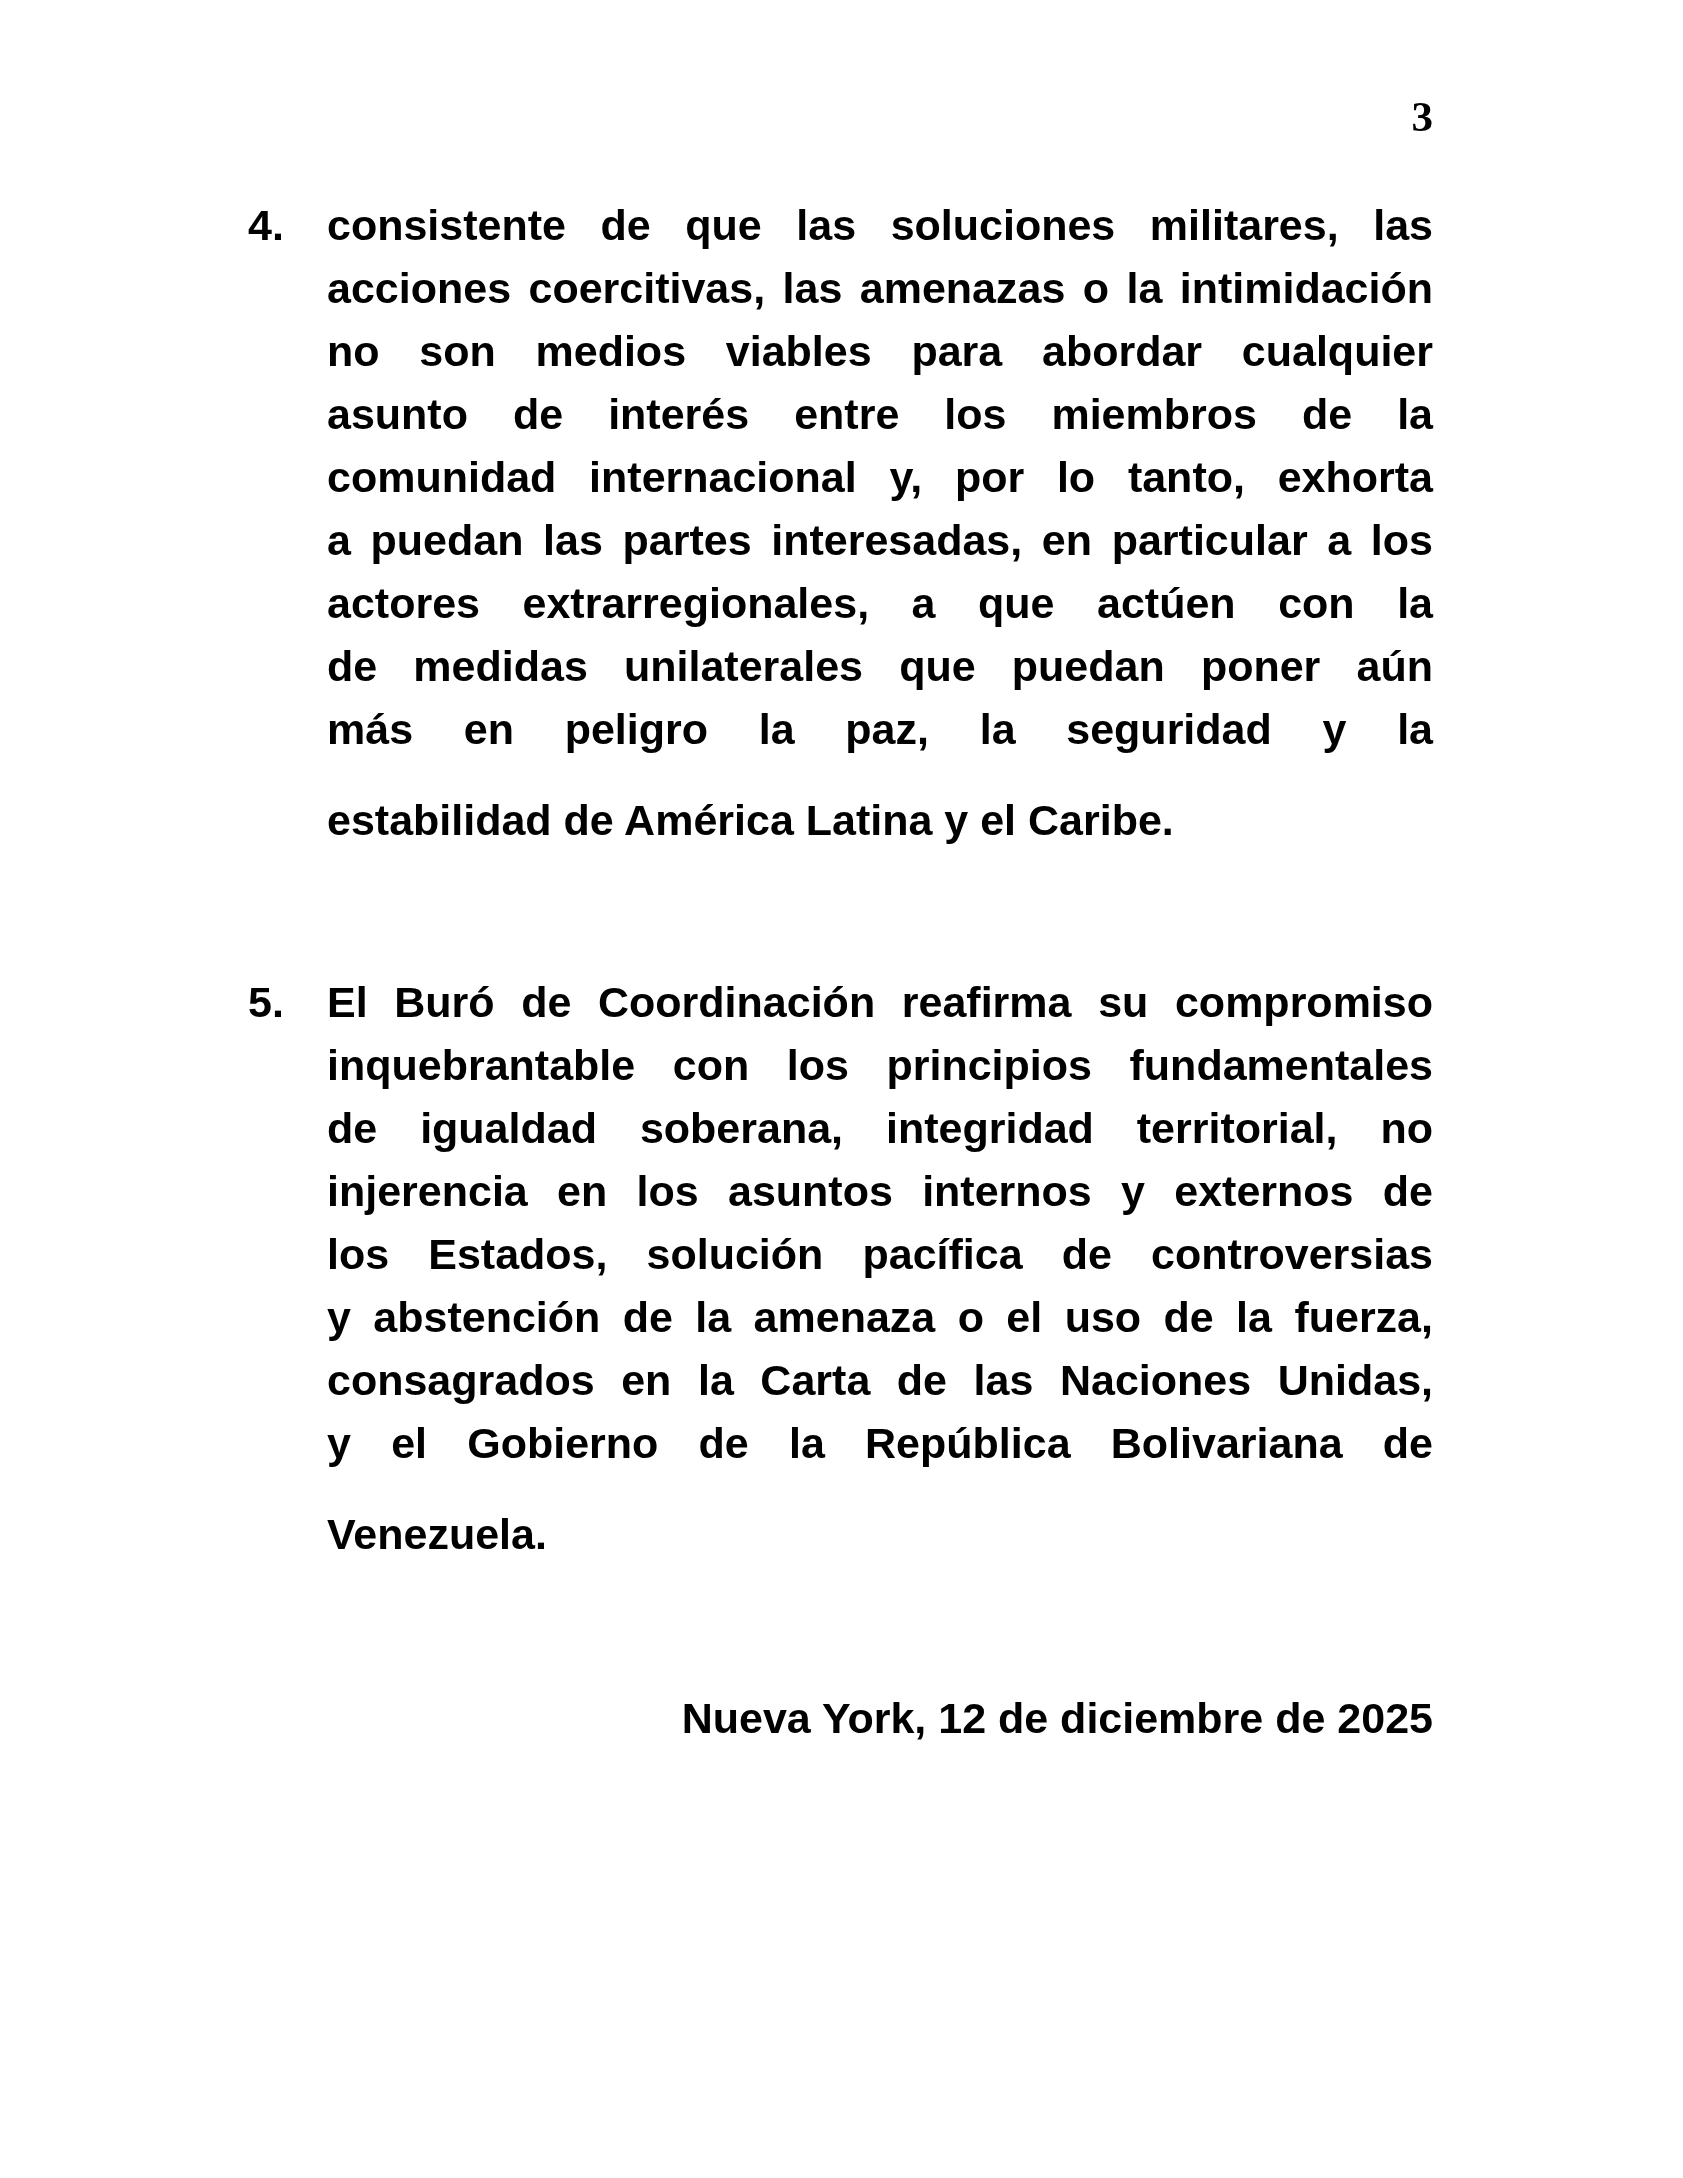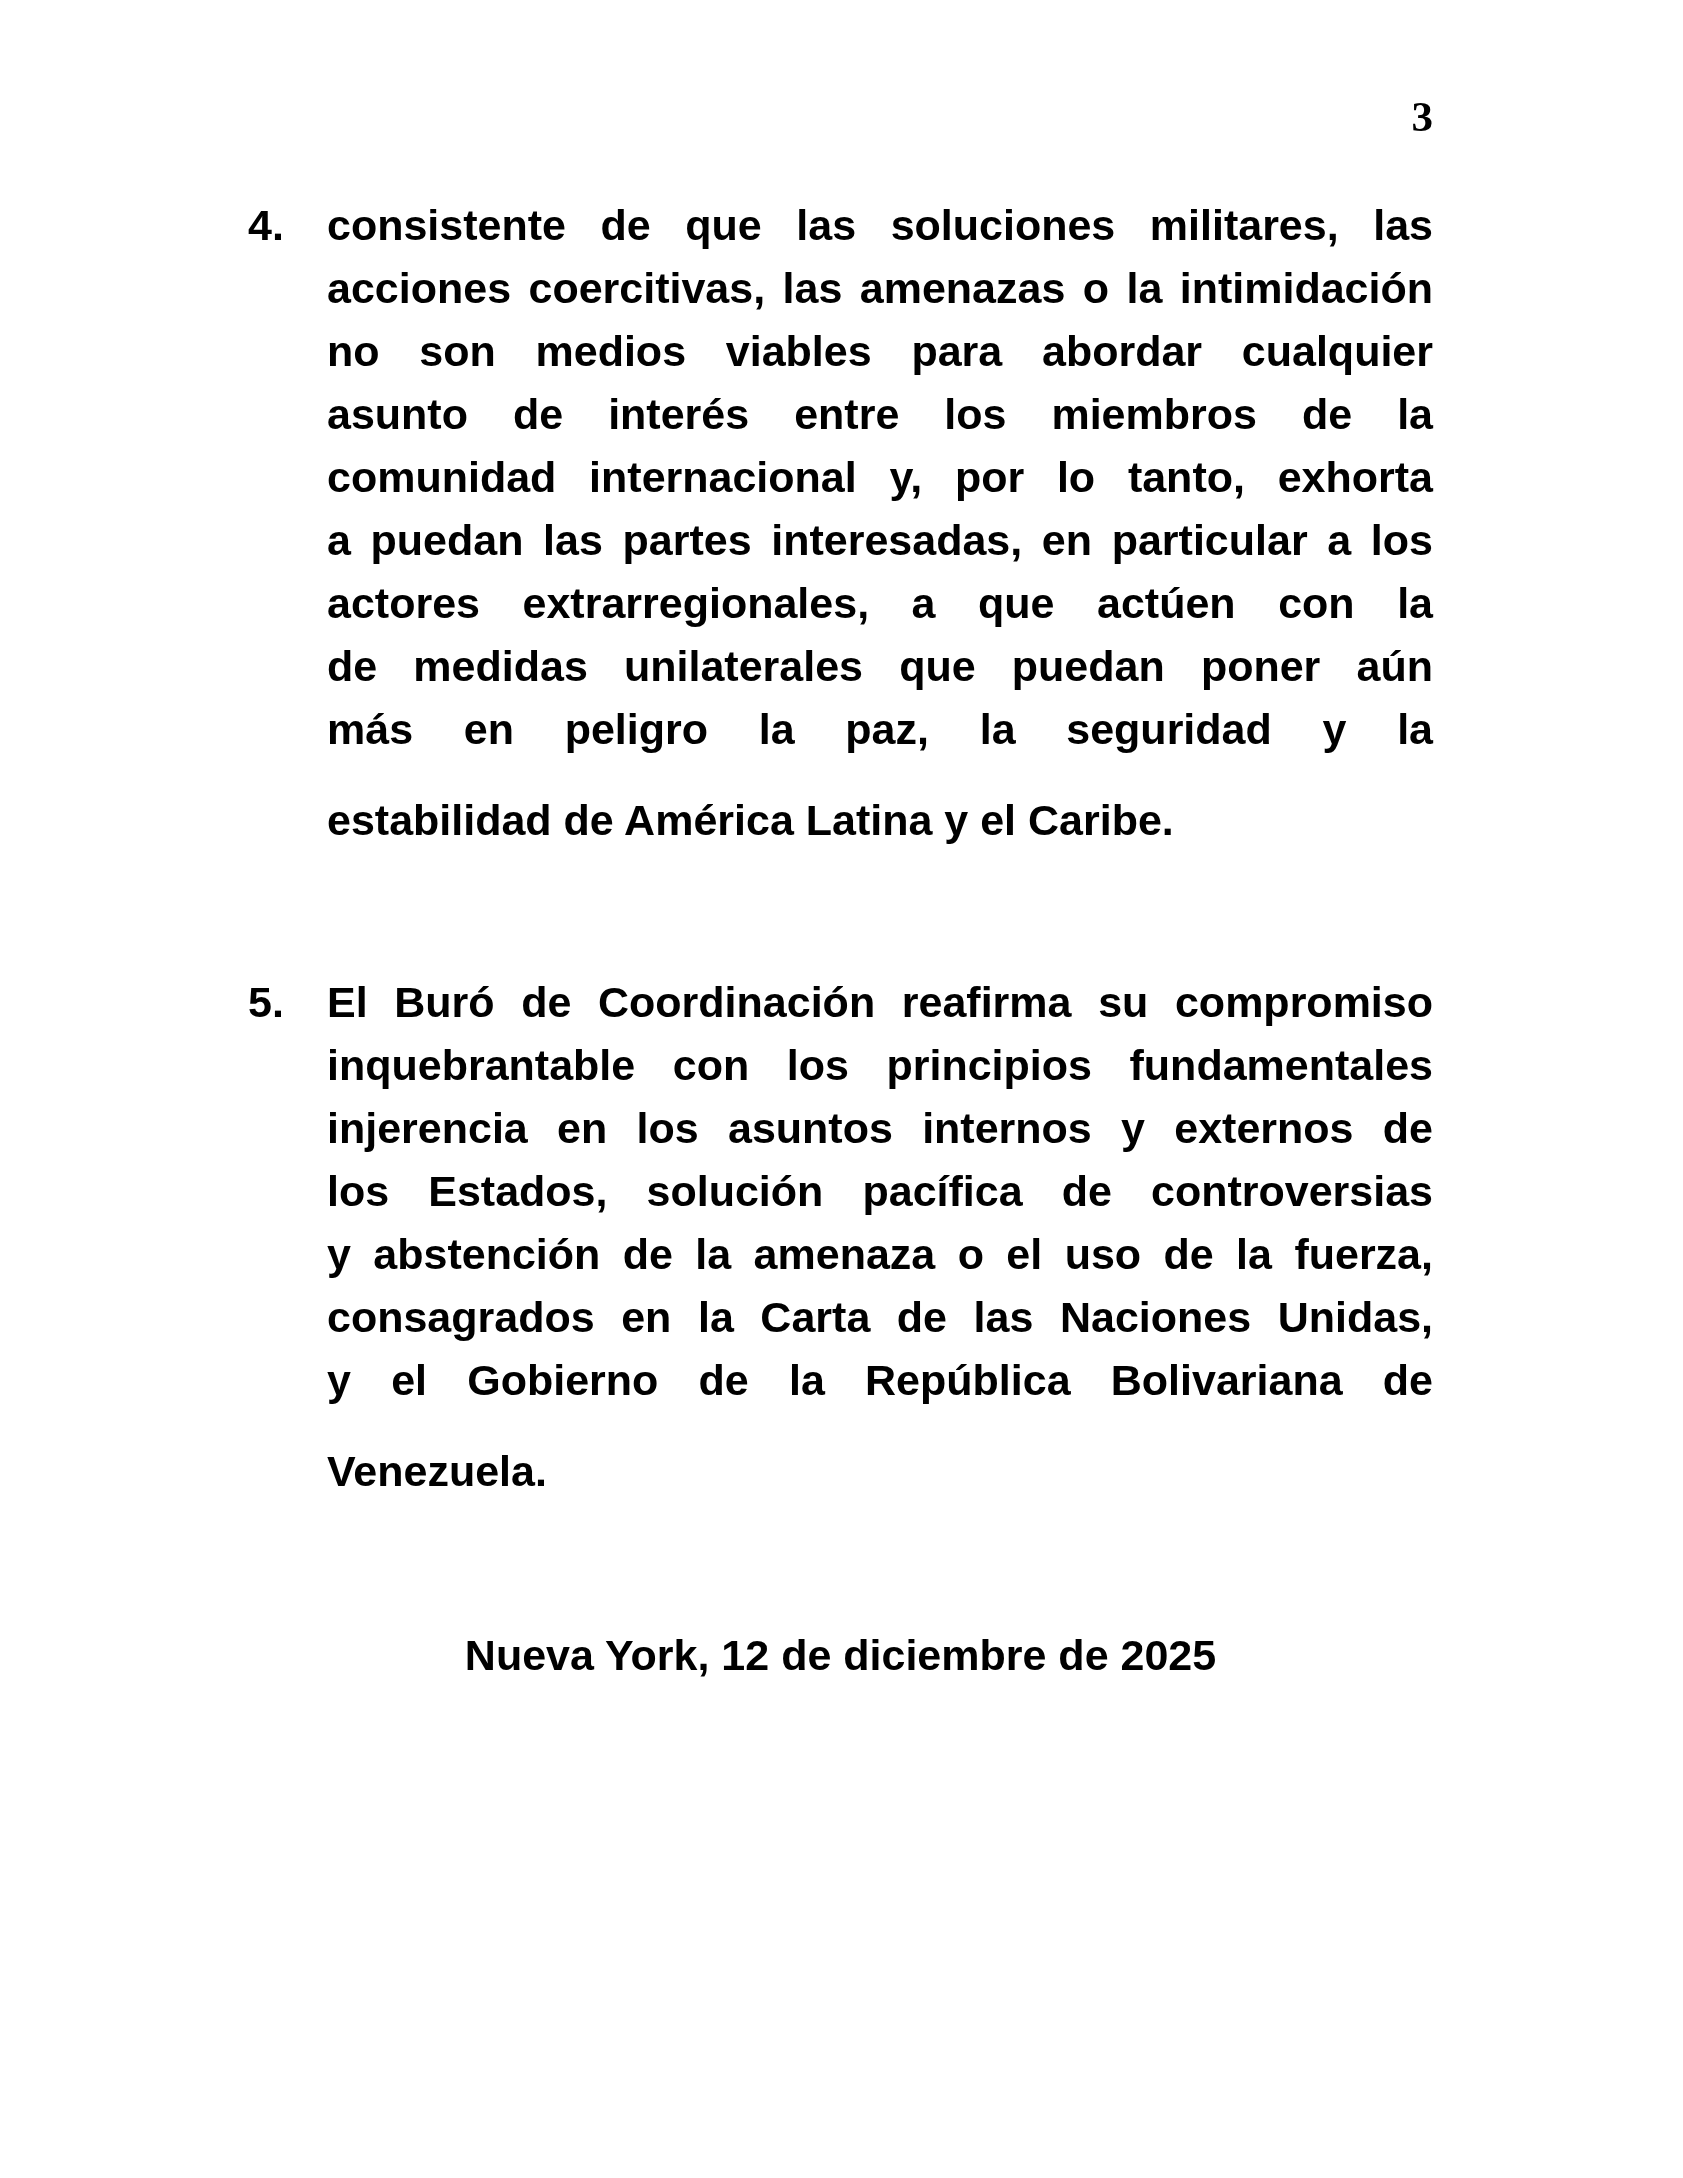--- a/index.html
+++ b/index.html
@@ -51,21 +51,21 @@
     white-space: normal;
   }
   .para-body .line:last-child {
     text-align-last: left;
     margin-top: 28px;
   }
   .dateline {
     margin-top: 121px;
     font-size: 43px;
     line-height: 63px;
-    text-align: center;
+    text-align: right;
   }
 </style>
 </head>
 <body>
 
 <div class="page">
 
   <div class="page-number">3</div>
 
   <section class="paragraph">
@@ -82,20 +82,21 @@
         <div class="line">más en peligro la paz, la seguridad y la</div>
         <div class="line">estabilidad de América Latina y el Caribe.</div>
       </div>
   </section>
 
   <section class="paragraph second">
     <div class="para-number">5.</div>
     <div class="para-body">
         <div class="line">El Buró de Coordinación reafirma su compromiso</div>
         <div class="line">inquebrantable con los principios fundamentales</div>
+        <div class="line">de igualdad soberana, integridad territorial, no</div>
         <div class="line">injerencia en los asuntos internos y externos de</div>
         <div class="line">los Estados, solución pacífica de controversias</div>
         <div class="line">y abstención de la amenaza o el uso de la fuerza,</div>
         <div class="line">consagrados en la Carta de las Naciones Unidas,</div>
         <div class="line">y el Gobierno de la República Bolivariana de</div>
         <div class="line">Venezuela.</div>
       </div>
   </section>
 
   <div class="dateline">Nueva York, 12 de diciembre de 2025</div>

